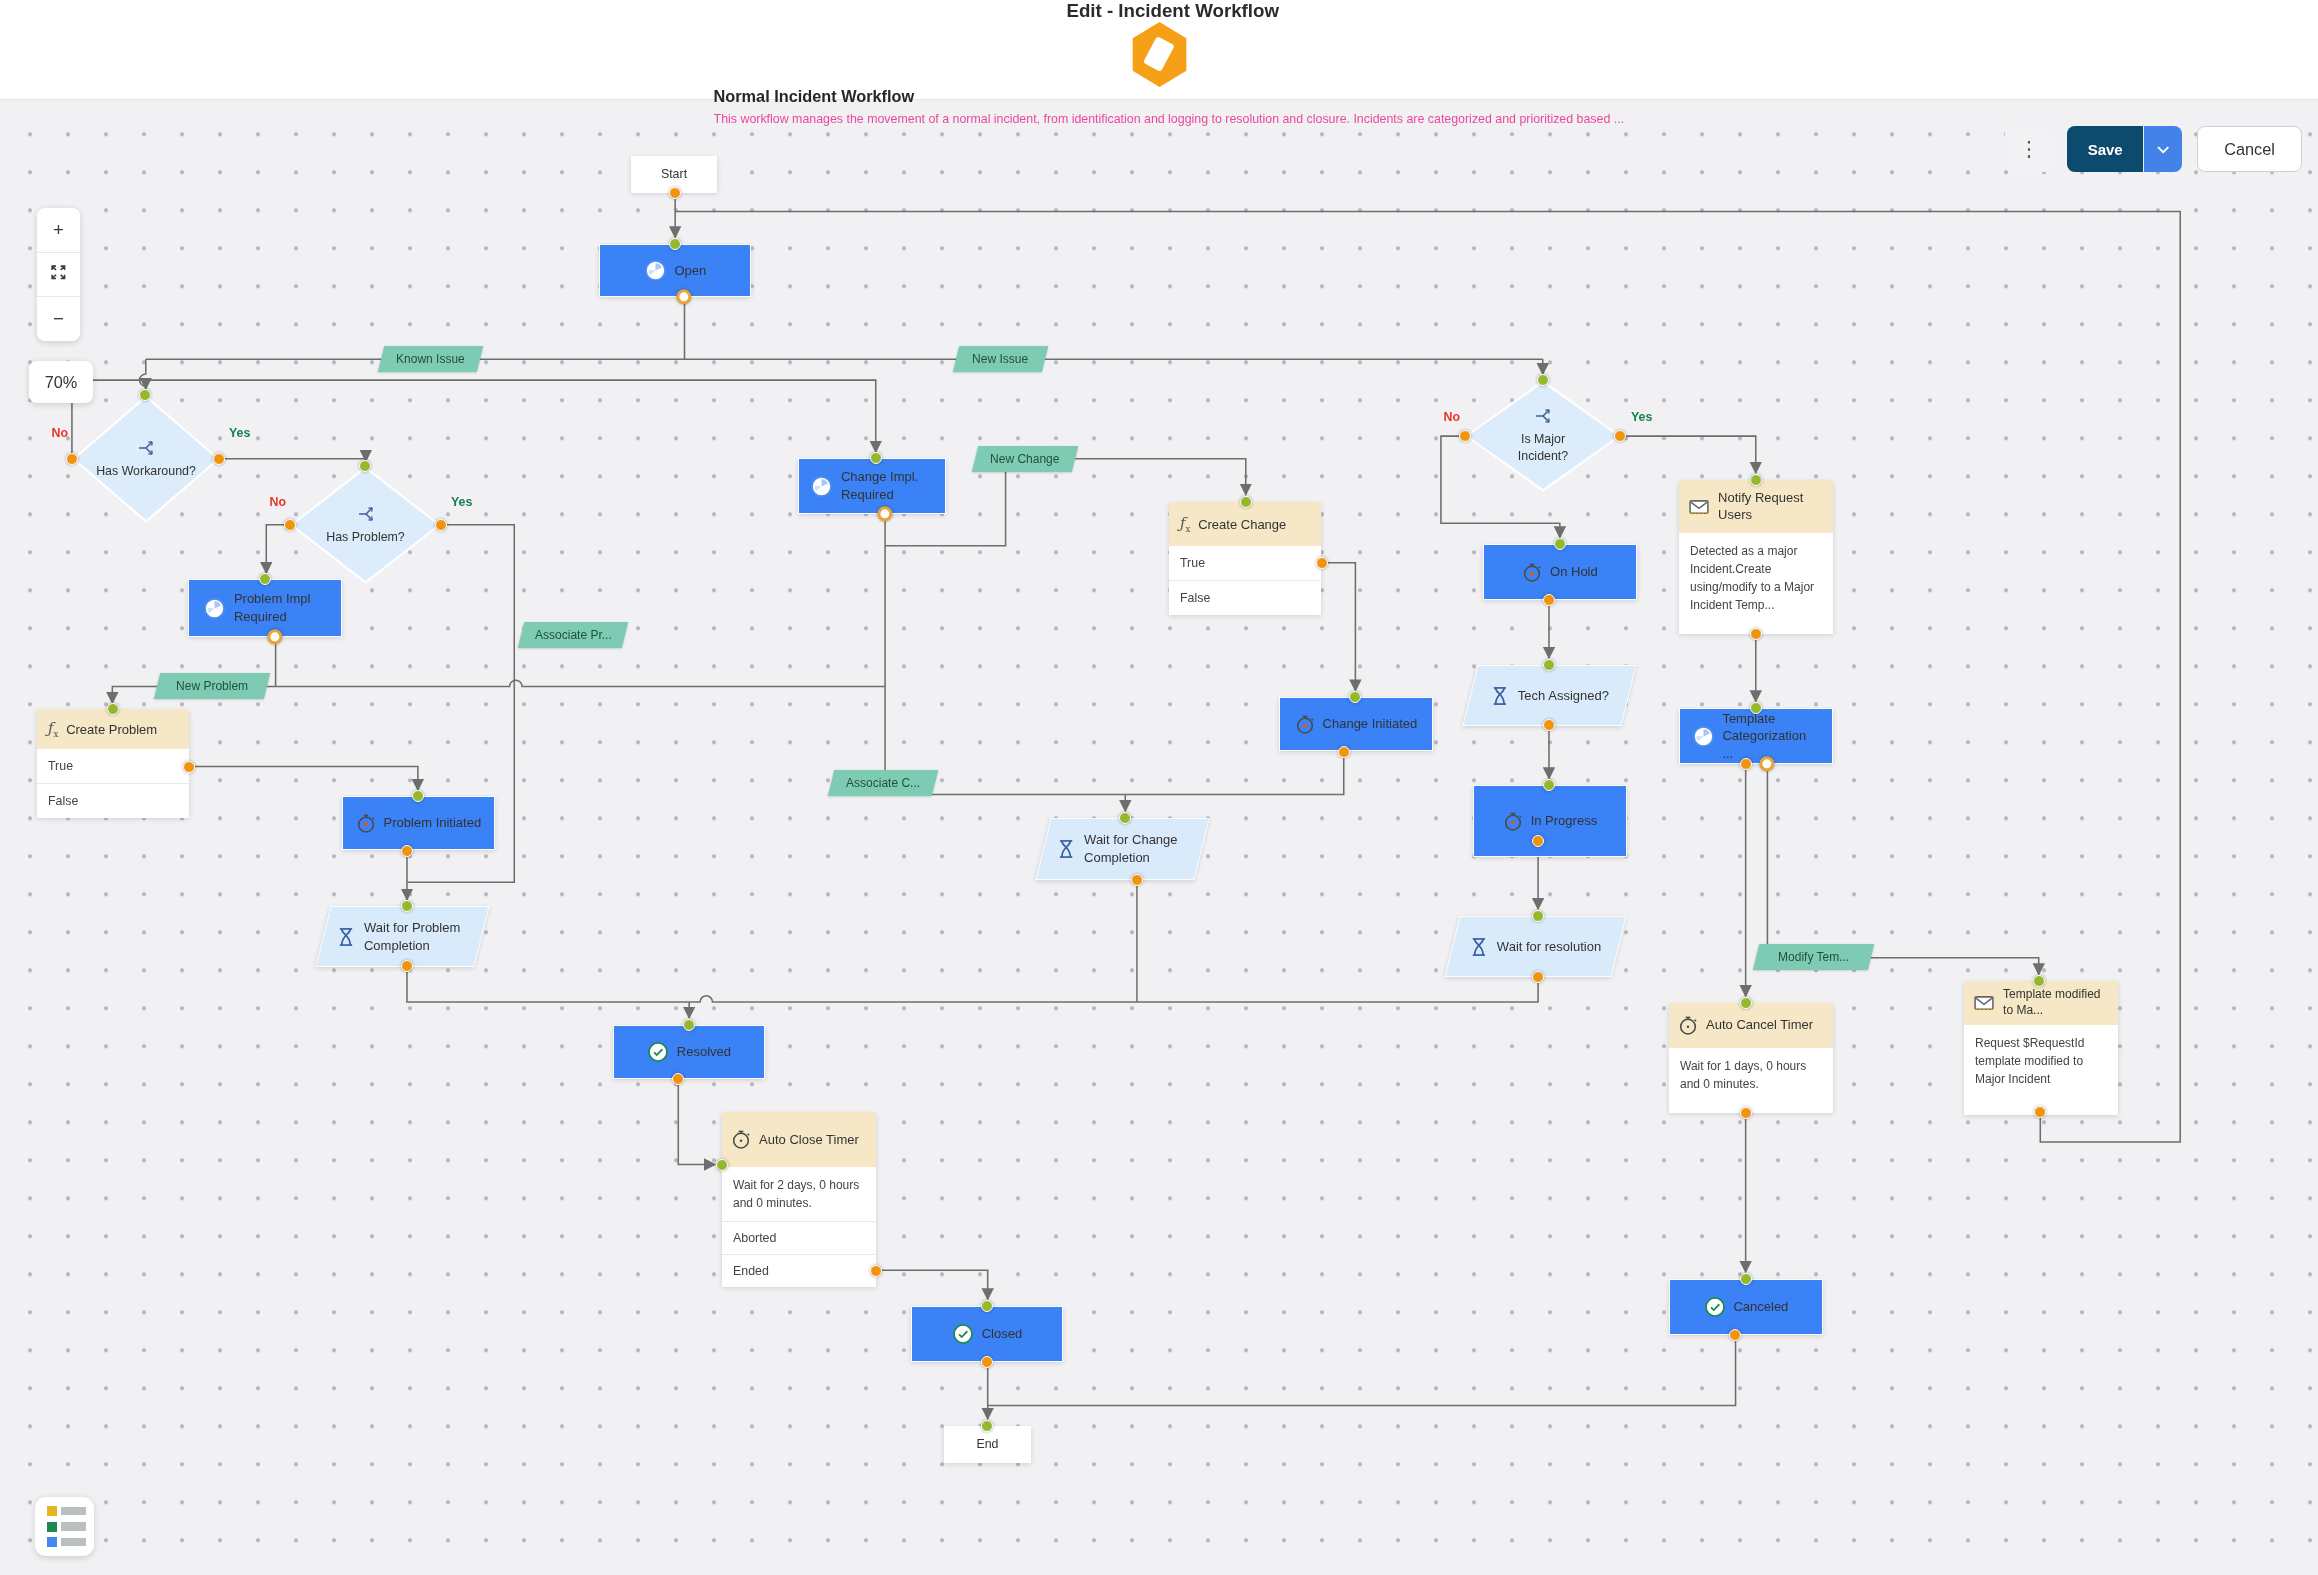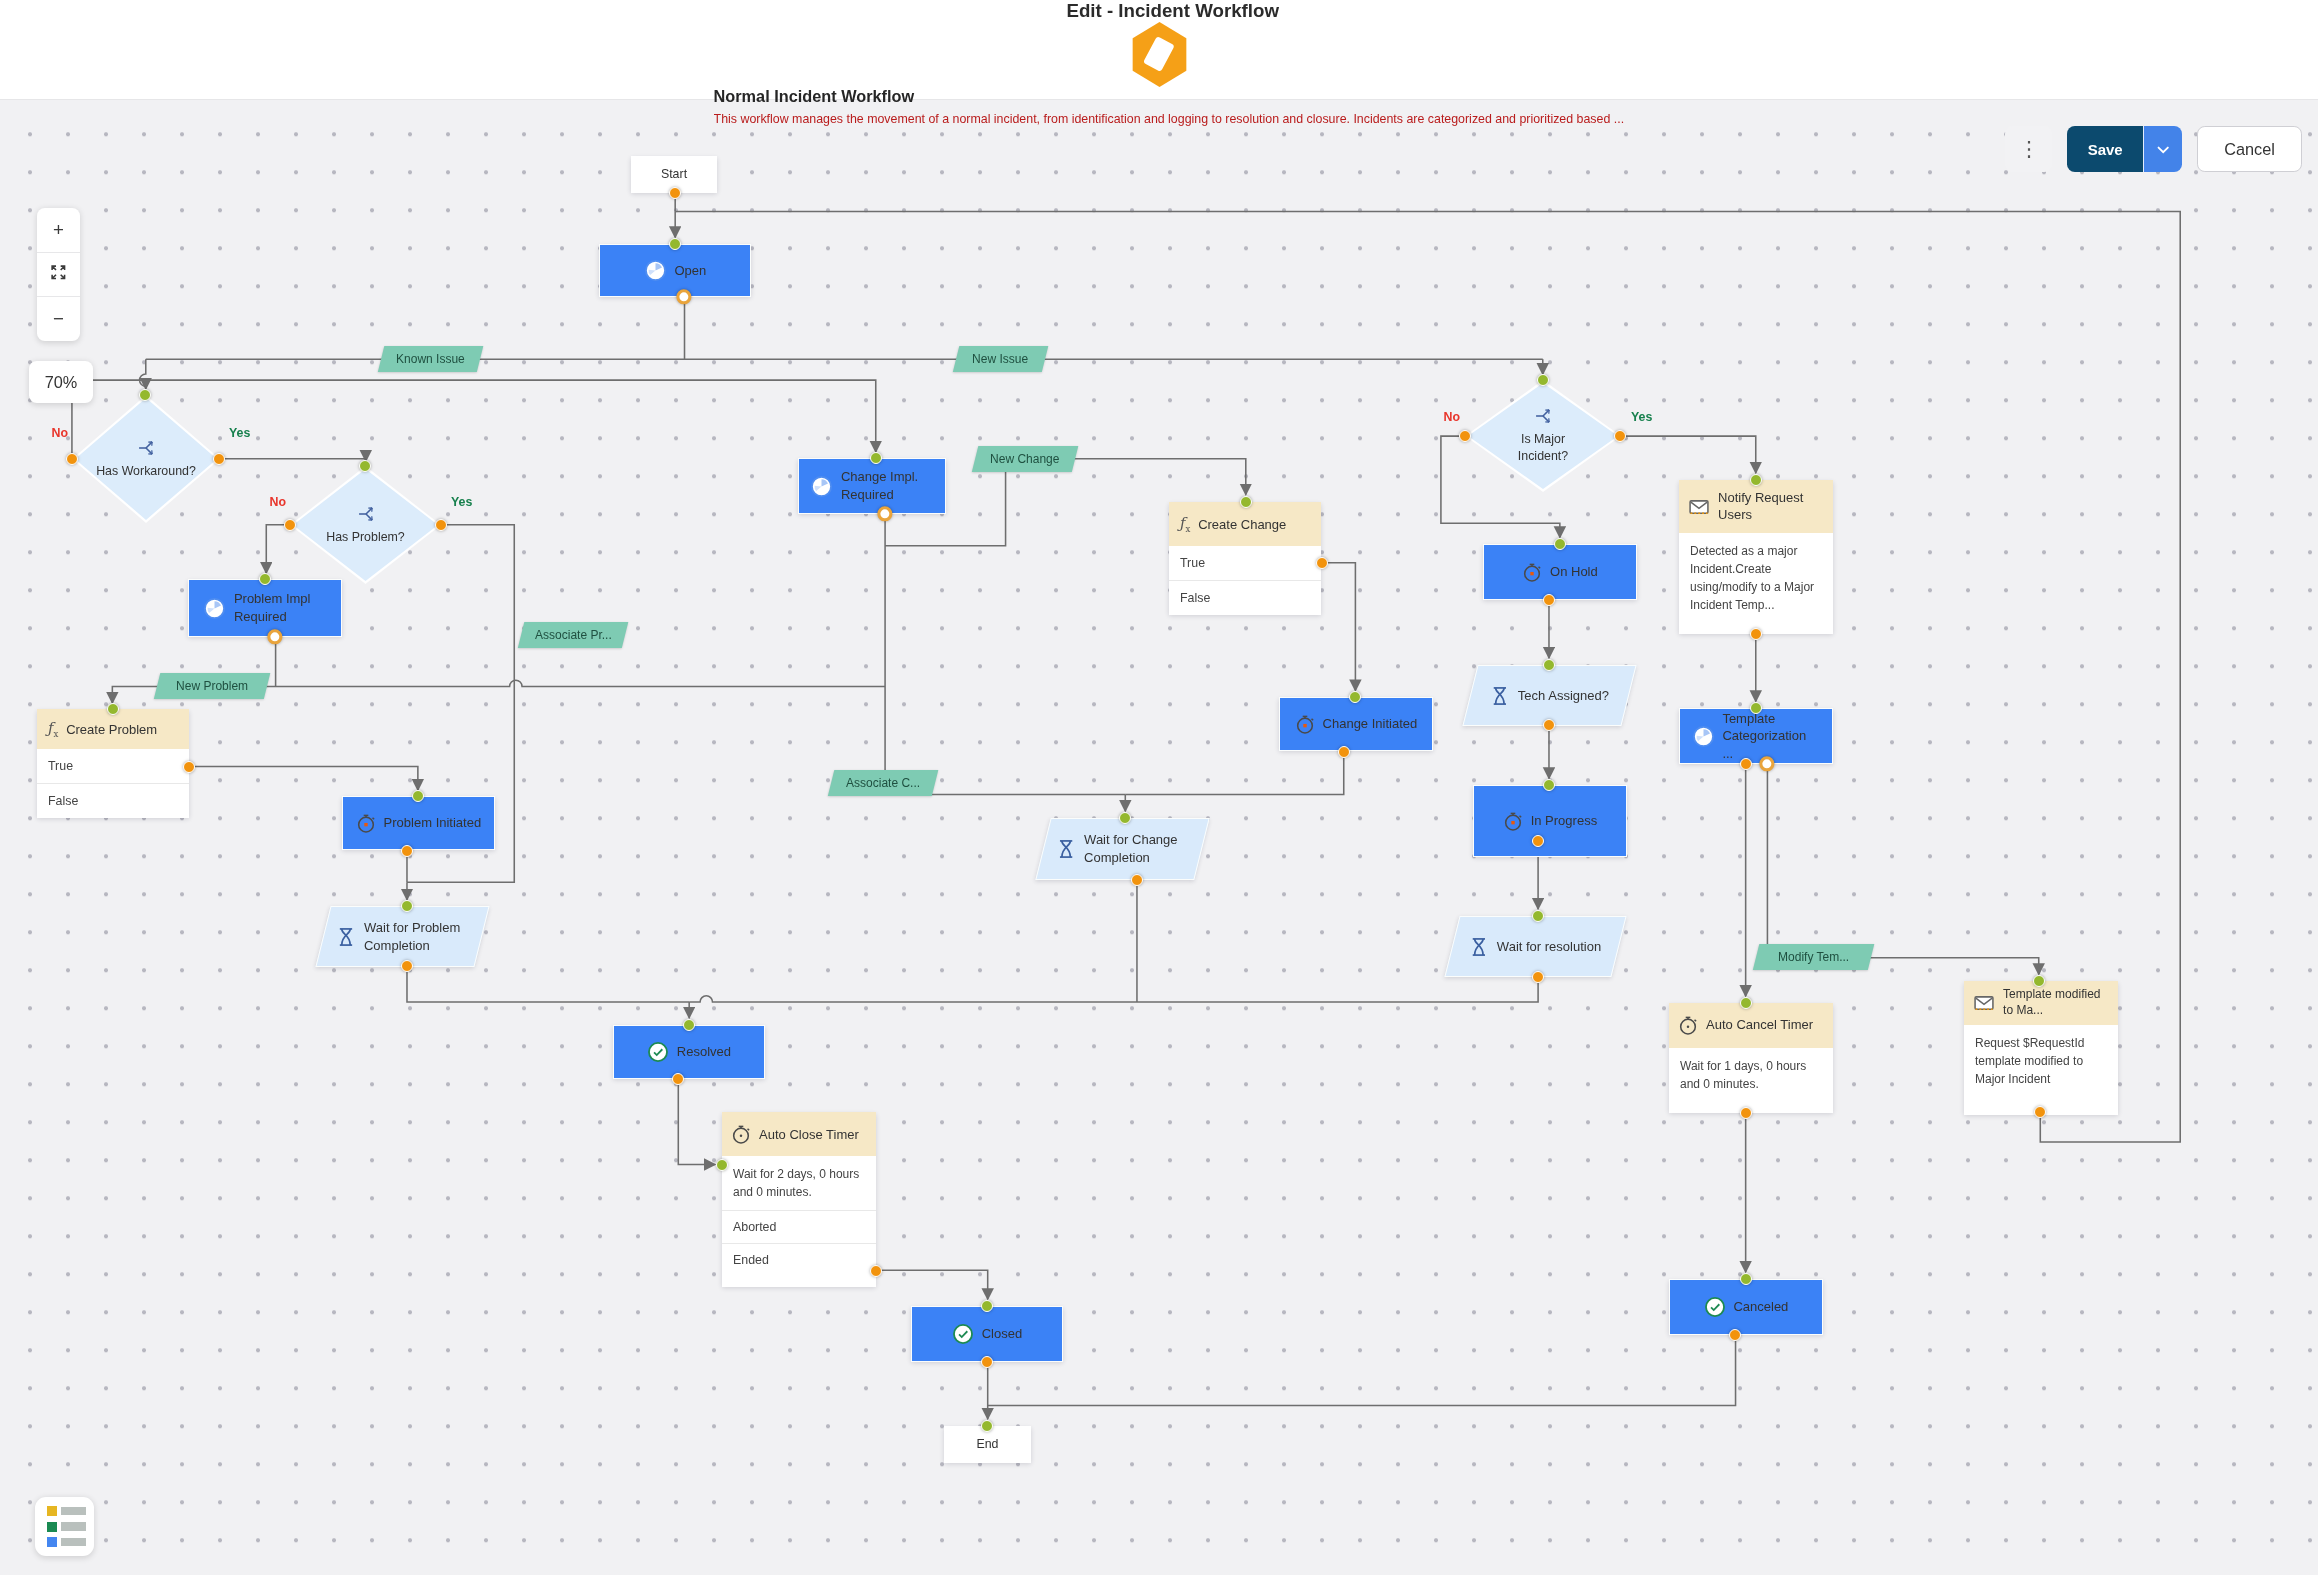--- a/index.html
+++ b/index.html
@@ -5,21 +5,21 @@
   html,body{margin:0;padding:0;}
   body{width:2319px;height:1575px;overflow:hidden;font-family:"Liberation Sans",sans-serif;background:#f1f1f3;position:relative;}
   
   .topbar{position:absolute;top:0;left:0;width:2319px;height:99px;background:#fff;border-bottom:0.8px solid #e6e6e8;z-index:20;display:flex;align-items:center;flex-direction:column;}
   .page-title{font-size:18.7px;font-weight:700;color:#2b2b2b;margin-left:26.4px;white-space:nowrap;}
   .vdiv{width:0.8px;height:61px;background:#dcdcdf;margin:0 26.4px 0 31px;}
   .hexicon{width:61px;height:65px;background:#f5a017;clip-path:polygon(50% 0,94% 25%,94% 75%,50% 100%,6% 75%,6% 25%);position:relative;flex:none;}
   .hexicon .tag{position:absolute;left:20px;top:17px;width:20px;height:29.5px;background:#fff;border-radius:3.1px;transform:rotate(28deg);}
   .wf-meta{margin-left:18.7px;min-width:0;}
   .wf-title{font-size:16.3px;font-weight:700;color:#262626;margin-bottom:6.2px;}
-  .wf-desc{font-size:12.4px;color:#b91c1c;max-width:1291px;white-space:nowrap;overflow:hidden;}
+  .wf-desc{font-size:12.4px;color:#ec4899;max-width:1291px;white-space:nowrap;overflow:hidden;}
   .topbar-actions{margin-left:auto;margin-right:17px;display:flex;align-items:center;gap:14.8px;}
   .more-btn{width:47px;height:46px;border-radius:7.8px;background:#f2f2f4;color:#555;font-size:21px;display:flex;align-items:center;justify-content:center;cursor:pointer;}
   .save-split{display:flex;height:46px;border-radius:7.8px;overflow:hidden;}
   .save-main{background:#0c4a6e;color:#fff;font-size:15px;display:flex;align-items:center;justify-content:center;width:76px;cursor:pointer;font-weight:bold;}
   .save-caret{background:#4383e9;color:#fff;width:38px;display:flex;align-items:center;justify-content:center;border-left:0.8px solid rgba(255,255,255,.85);font-size:11.7px;cursor:pointer;}
   .cancel-btn{width:103px;height:44px;border:0.8px solid #cfcfd4;border-radius:7.8px;background:#fff;color:#333;font-size:16.3px;display:flex;align-items:center;justify-content:center;cursor:pointer;}
   
   .canvas-bg{position:absolute;left:0;top:99px;width:2319px;height:1477px;background-color:#f1f1f3;background-image:radial-gradient(#b7b7c0 1.8px,transparent 2.3px);background-size:38px 38px;background-position:11px 16.3px;z-index:0;}
   .world{position:absolute;left:0;top:0;width:2319px;height:1575px;z-index:1;}
   svg.edges{position:absolute;left:0;top:0;z-index:2;}
@@ -362,21 +362,21 @@
           <svg width="22" height="19.4" viewBox="0 0 28 25">
             <use href="#i-mail"></use>
           </svg>
         </span>
         <span class="nlabel">Template modified to Ma...</span>
       </div>
     <div class="fnbody">Request $RequestId template modified to Major Incident</div>
   </div>
 
   <div class="fnnode" style="left:722px;top:1112px;width:154px;height:175px;">
-    <div class="fnhead" style="height:44px;padding:0 9.3px;">
+    <div class="fnhead" style="height:55px;padding:0 9.3px;">
         <span class="nicon">
           <svg width="20" height="21" viewBox="0 0 26 27">
             <use href="#i-timer2"></use>
           </svg>
         </span>
         <span class="nlabel">Auto Close Timer</span>
       </div>
     <div class="fnbody" style="height:54px;">Wait for 2 days, 0 hours and 0 minutes.</div>
     <div class="fnrow" style="height:33px;">Aborted</div>
     <div class="fnrow" style="height:33px;">Ended</div>

